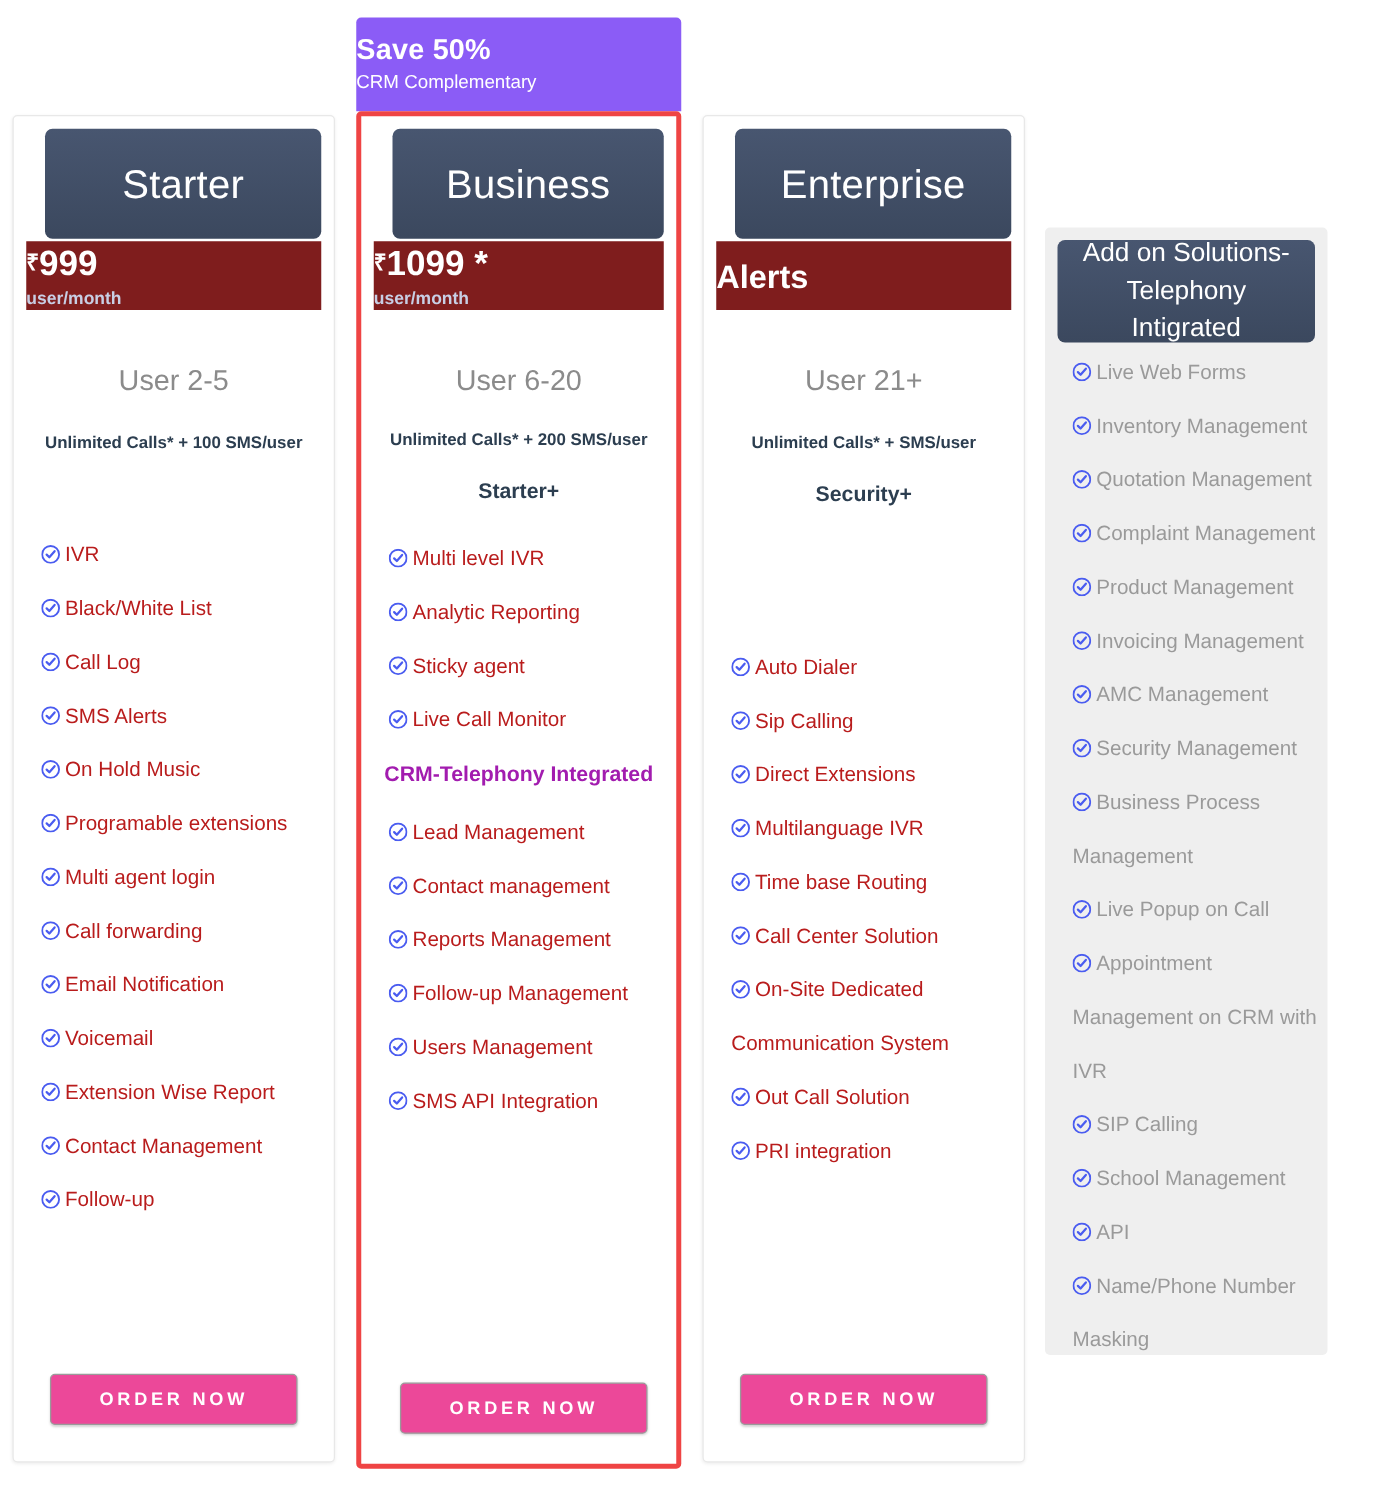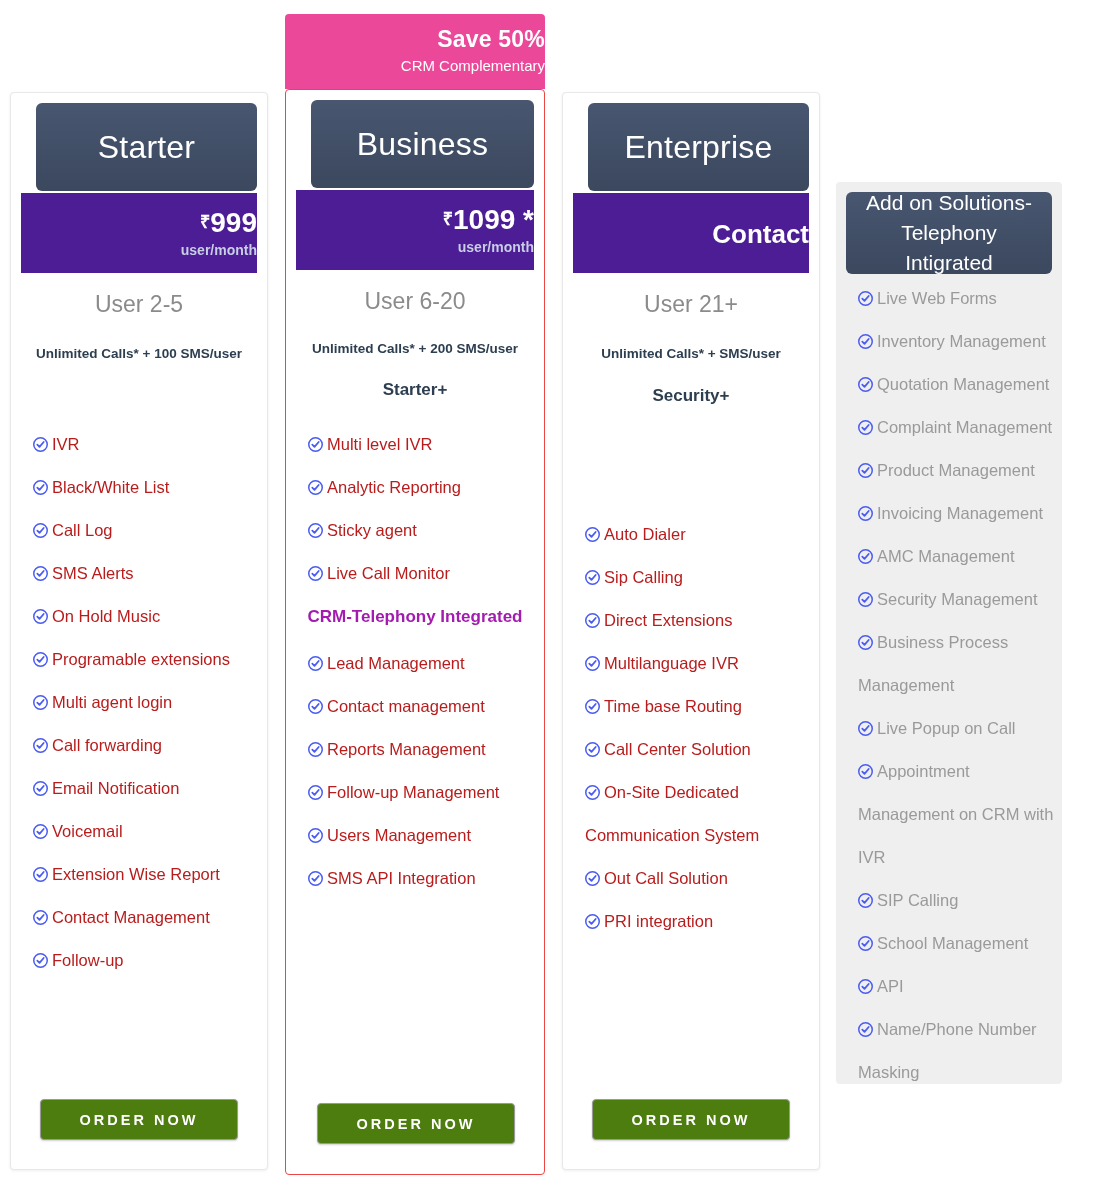--- a/index.html
+++ b/index.html
@@ -14,29 +14,29 @@
 
   
   .card {
     position: absolute;
     background: #ffffff;
     border: 1px solid #e8e8e8;
     border-radius: 4px;
     box-shadow: 0 1px 3px rgba(0,0,0,.07);
   }
   .card.featured {
-    border: 1px solid #ef4444;
+    border: 4px solid #ef4444;
     box-shadow: none;
   }
 
   .badge {
     position: absolute;
-    background: #ec4899;
+    background: #8b5cf6;
     color: #ffffff;
-    text-align: right;
+    text-align: left;
     border-radius: 4px 4px 0 0;
     padding-top: 10px;
   }
   .badge .b-main {
     font-size: 23px;
     font-weight: bold;
     line-height: 30px;
     letter-spacing: .2px;
   }
   .badge .b-sub {
@@ -61,25 +61,25 @@
     color: #ffffff;
     font-size: 32px;
     font-weight: 300;
     letter-spacing: .2px;
   }
 
   .plan-price {
     position: absolute;
     left: 10px;
     right: 10px;
-    height: 80px;
-    background: #4c1d95;
+    height: 55px;
+    background: #7f1d1d;
     display: flex;
     flex-direction: column;
-    align-items: flex-end;
+    align-items: flex-start;
     justify-content: center;
   }
   .plan-price .amount {
     color: #ffffff;
     font-weight: bold;
     font-size: 28px;
     line-height: 32px;
     white-space: nowrap;
   }
   .plan-price .amount .rupee { font-size: 18px; vertical-align: 4px; }
@@ -141,21 +141,21 @@
   .feat .tick {
     display: inline-block;
     width: 15px; height: 15px;
     vertical-align: -2px;
     margin-right: 4px;
   }
   .feat.wrap { white-space: normal; line-height: 43px; }
 
   .order-btn {
     position: absolute;
-    background: #4d7c0f;
+    background: #ec4899;
     border: 1px solid #9a9a9a;
     border-radius: 4px;
     color: #ffffff;
     font-size: 14.5px;
     font-weight: bold;
     letter-spacing: 3px;
     display: flex;
     align-items: center;
     justify-content: center;
     cursor: pointer;
@@ -321,21 +321,21 @@
           </svg><span>SMS API Integration</span></span>
       </div>
     <div class="order-btn" style="left:31px; top:1013px; width:198px; height:41px;">ORDER NOW</div>
   </div>
 
   <div class="card" style="left:562px; top:92px; width:258px; height:1078px;">
     <div class="plan-head" style="top:10px;">
       <span>Enterprise</span>
     </div>
     <div class="plan-price contact-only" style="top:100px;">
-      <div class="amount"><span class="rupee"></span><span>Contact</span></div>
+      <div class="amount"><span class="rupee"></span><span>Alerts</span></div>
     </div>
     <div class="users" style="top:198px;">User 21+</div>
     <div class="calls" style="top:253px;">Unlimited Calls* + SMS/user</div>
     <div class="plus-label" style="top:293px;">Security+</div>
     <div class="feat-list" style="top:420px;">
         <span class="feat"><svg class="tick" viewBox="0 0 16 16">
             <circle cx="8" cy="8" r="7.2" fill="none" stroke="#4a5cf0" stroke-width="1.6"></circle>
             <path d="M4.6 8.2 L6.9 10.5 L11.4 5.3" fill="none" stroke="#4a5cf0" stroke-width="1.9" stroke-linecap="round" stroke-linejoin="round"></path>
           </svg><span>Auto Dialer</span></span>
         <span class="feat"><svg class="tick" viewBox="0 0 16 16">

